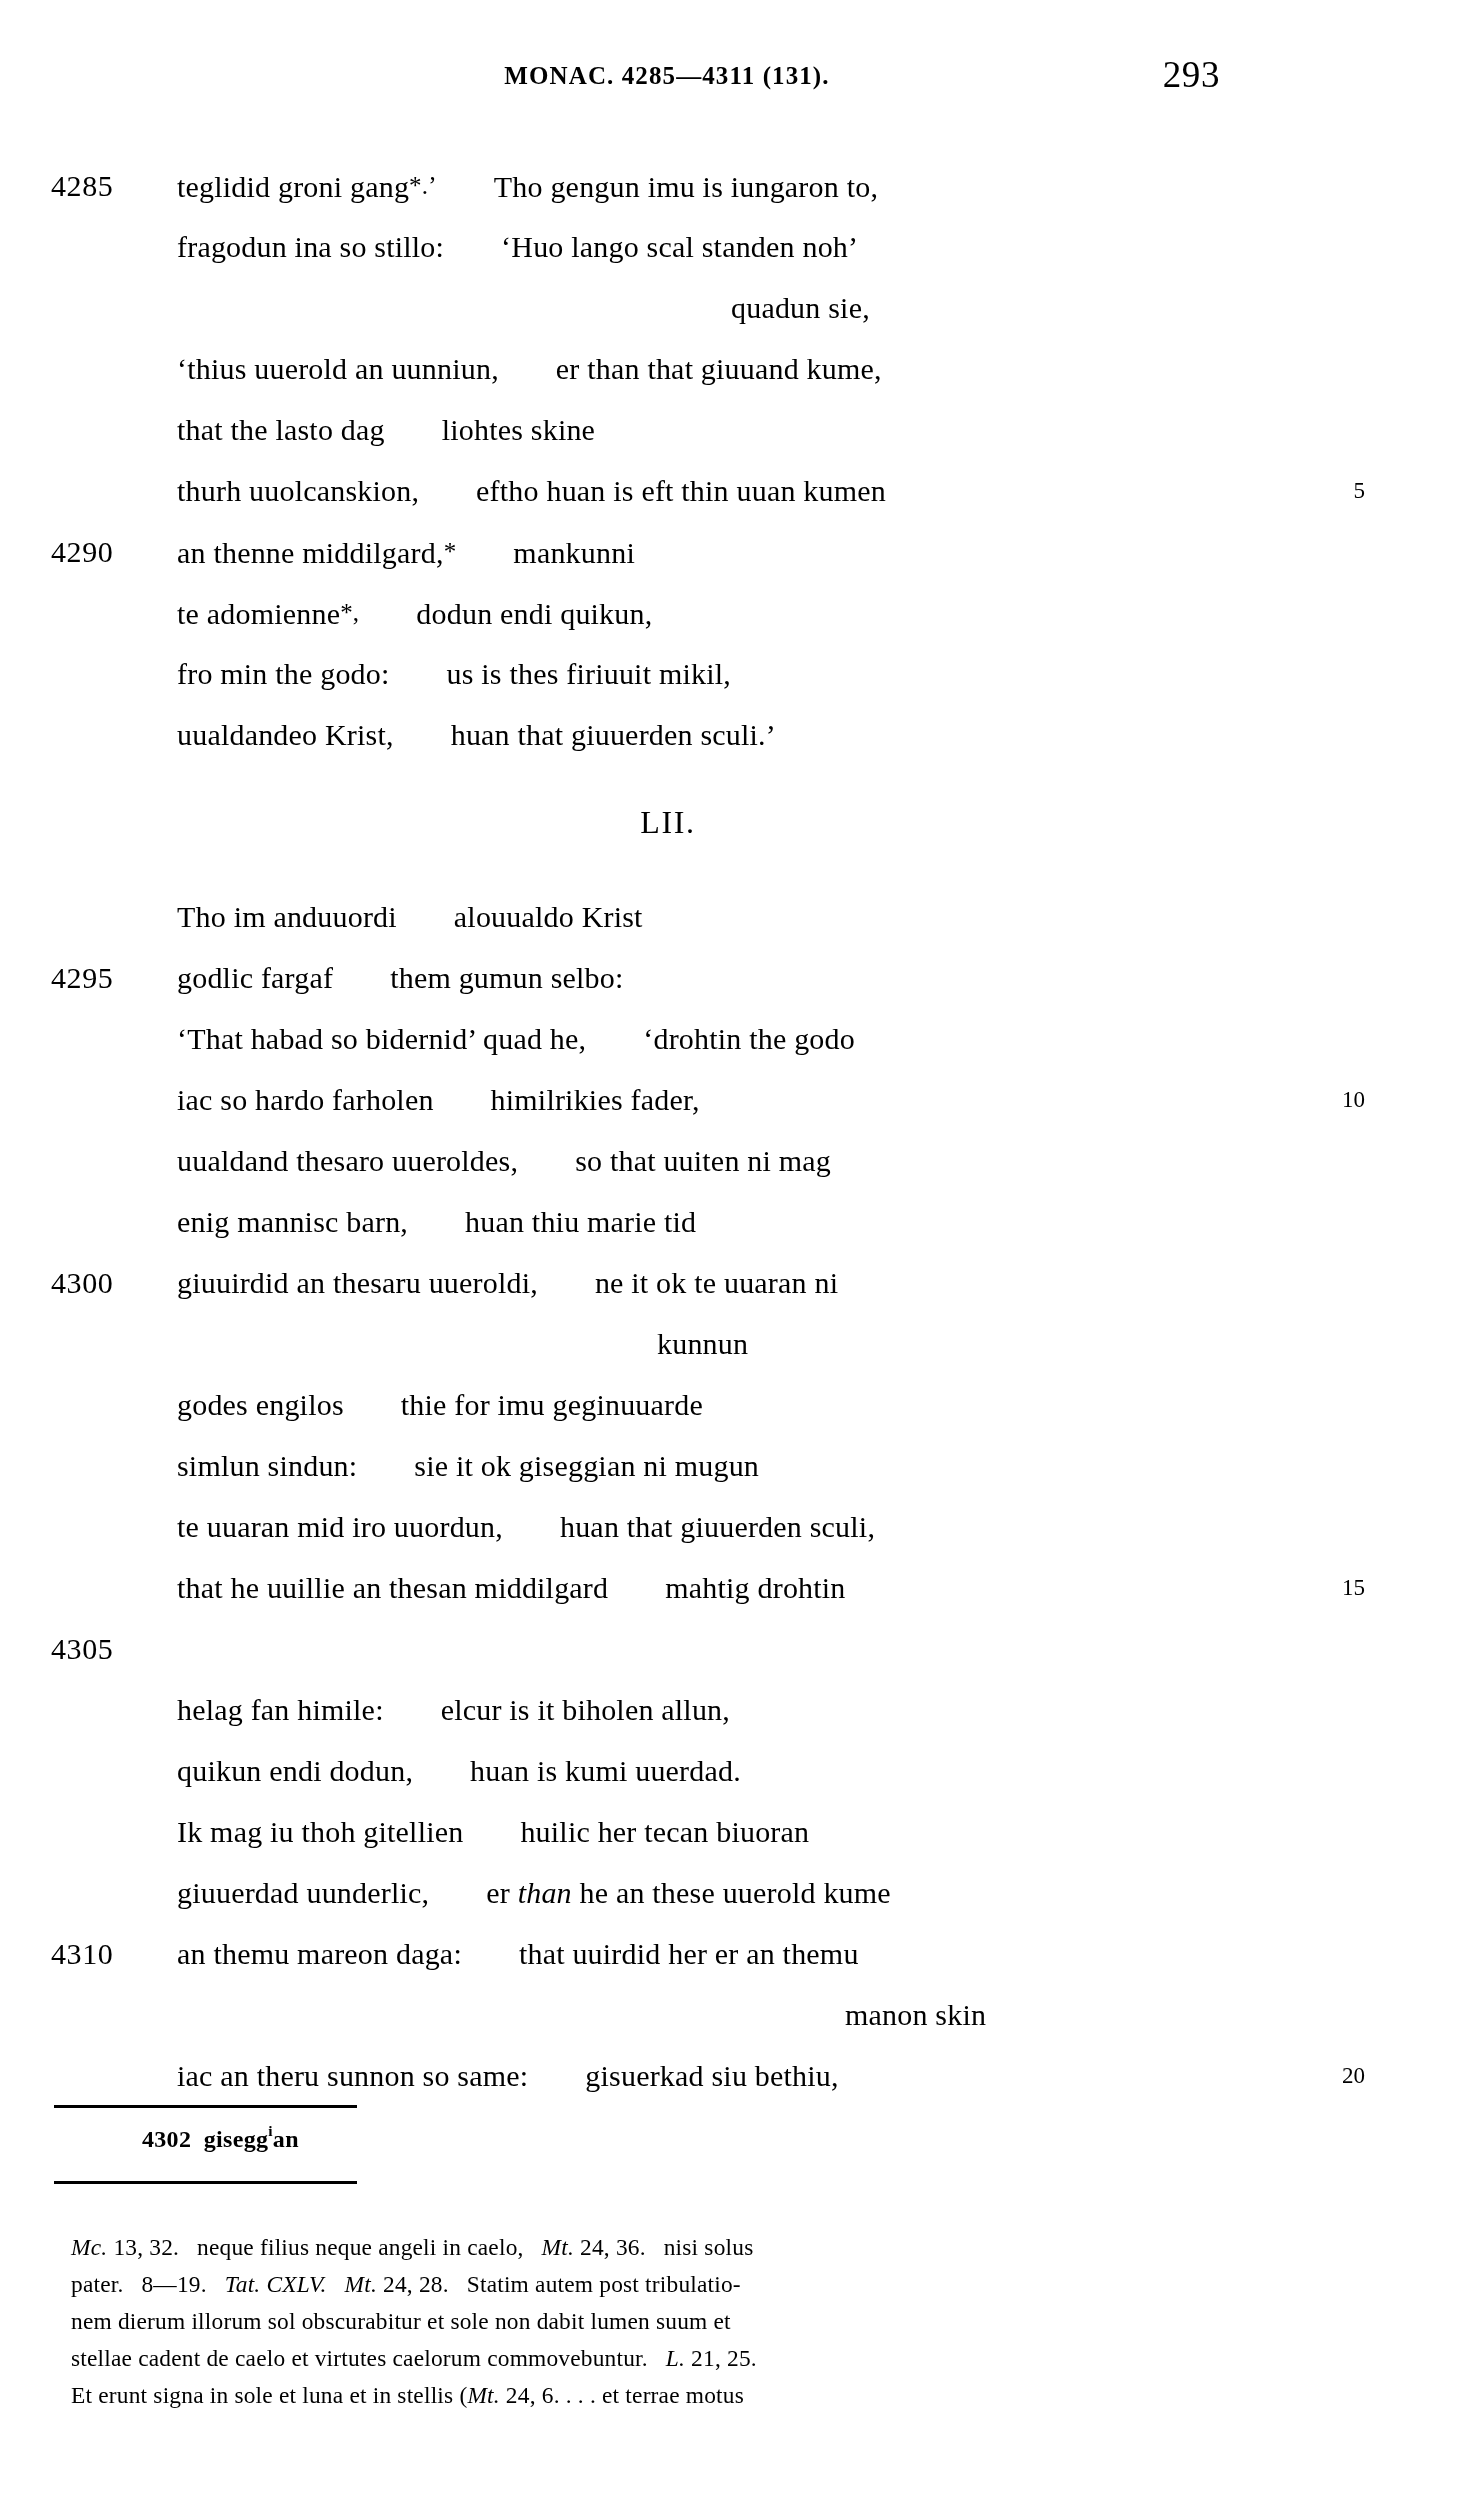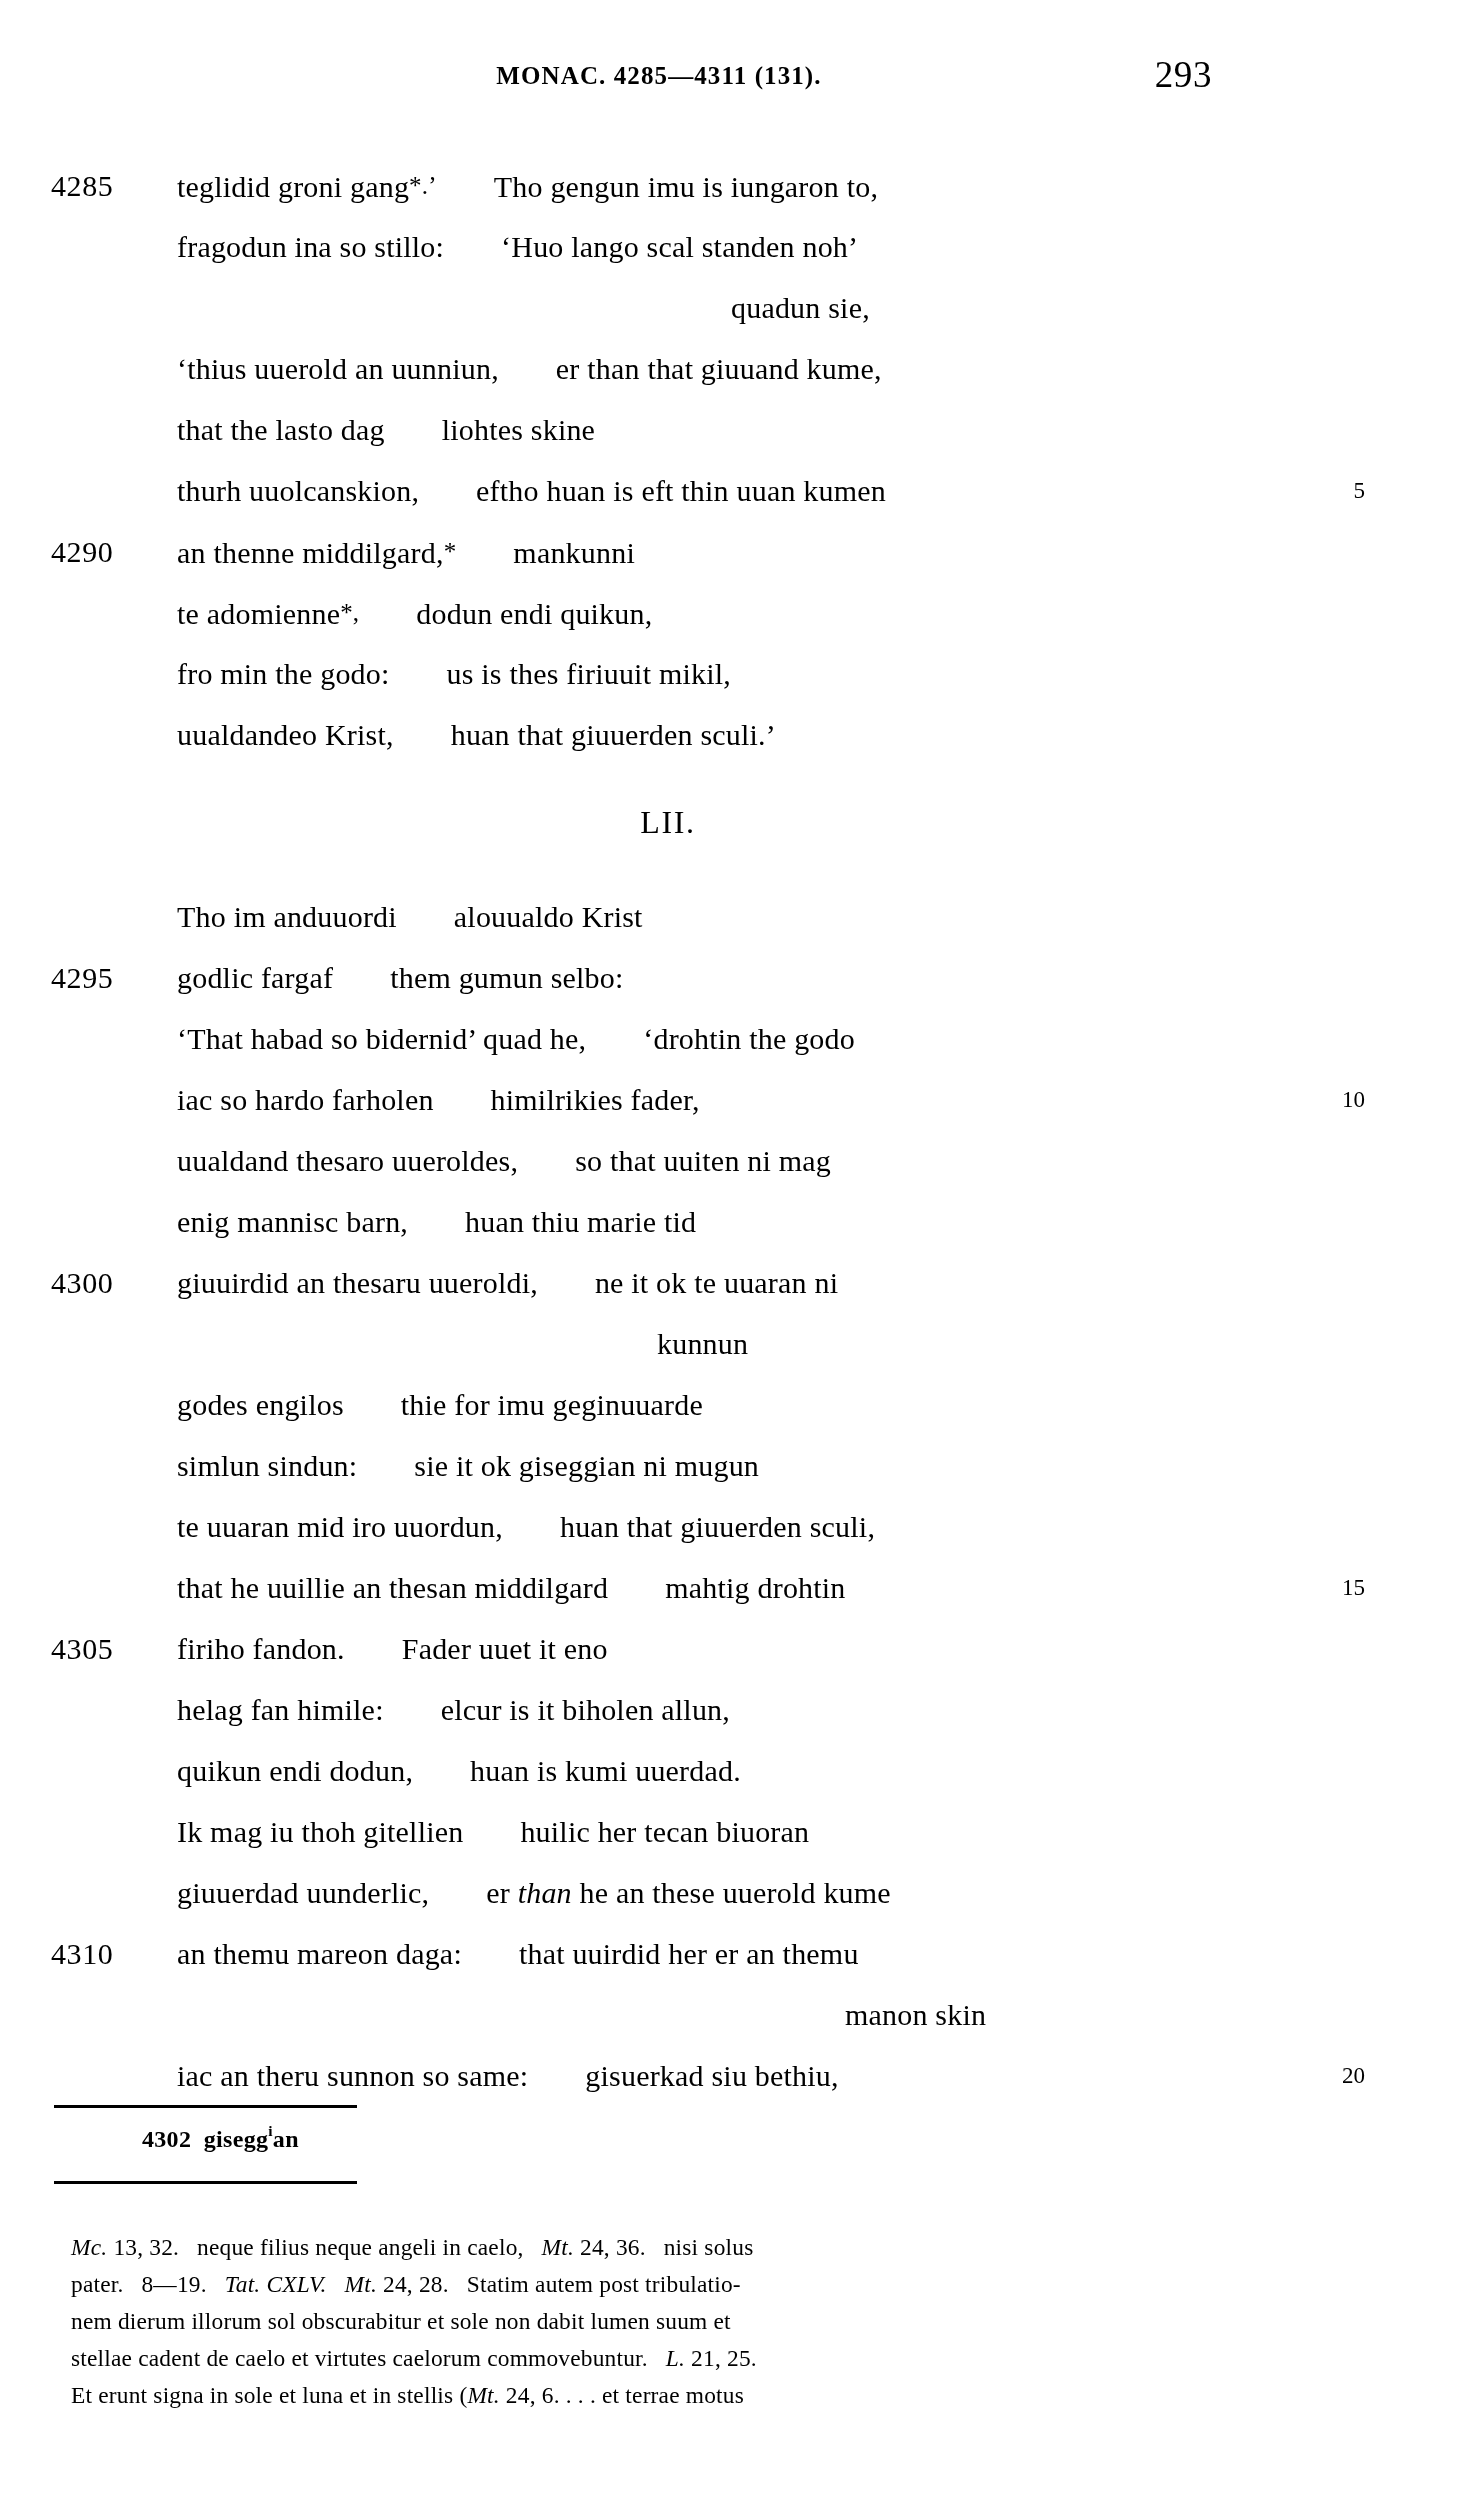--- a/index.html
+++ b/index.html
@@ -22,21 +22,21 @@
     width: 1462px;
     height: 2512px;
     box-sizing: border-box;
     padding: 0;
   }
 
   
   .running-head {
     position: absolute;
     top: 62px;
-    left: 8px;
+    left: 16px;
     width: 1312px;
     height: 40px;
   }
   .head-title {
     position: absolute;
     left: 0;
     top: 0;
     width: 1302px;
     text-align: center;
     font-size: 25px;
@@ -258,21 +258,20 @@
       </div>
       <div class="verse-line">
         <span class="verse-text">te uuaran mid iro uuordun,<span class="gap-xwide"></span>huan that giuuerden sculi,</span>
       </div>
       <div class="verse-line">
         <span class="verse-text">that he uuillie an thesan middilgard<span class="gap-xwide"></span>mahtig drohtin</span>
         <span class="marginal">15</span>
       </div>
       <div class="verse-line">
         <span class="lineno">4305</span>
-        <span class="verse-text">firiho fandon.<span class="gap-xwide"></span>Fader uuet it eno</span>
       </div>
       <div class="verse-line">
         <span class="verse-text">helag fan himile:<span class="gap-xwide"></span>elcur is it biholen allun,</span>
       </div>
       <div class="verse-line">
         <span class="verse-text">quikun endi dodun,<span class="gap-xwide"></span>huan is kumi uuerdad.</span>
       </div>
       <div class="verse-line">
         <span class="verse-text">Ik mag iu thoh gitellien<span class="gap-xwide"></span>huilic her tecan biuoran</span>
       </div>

